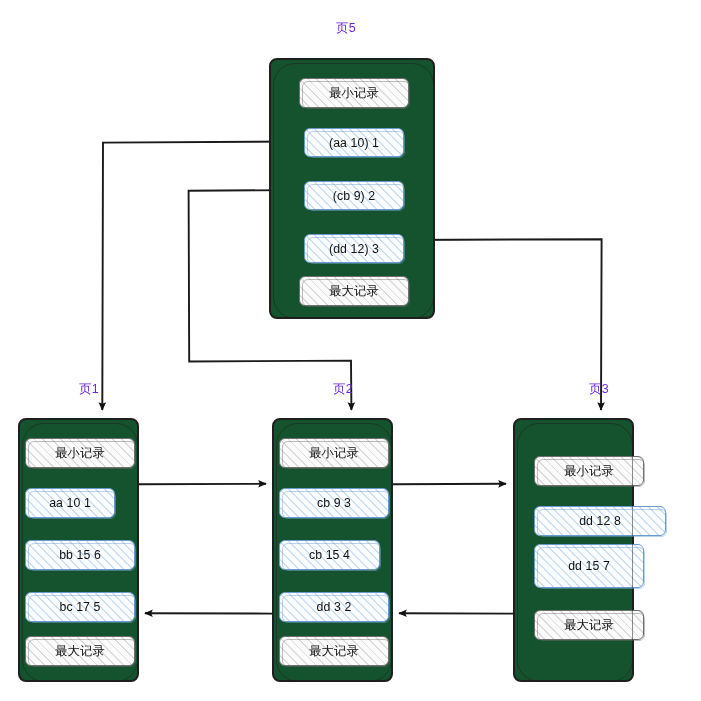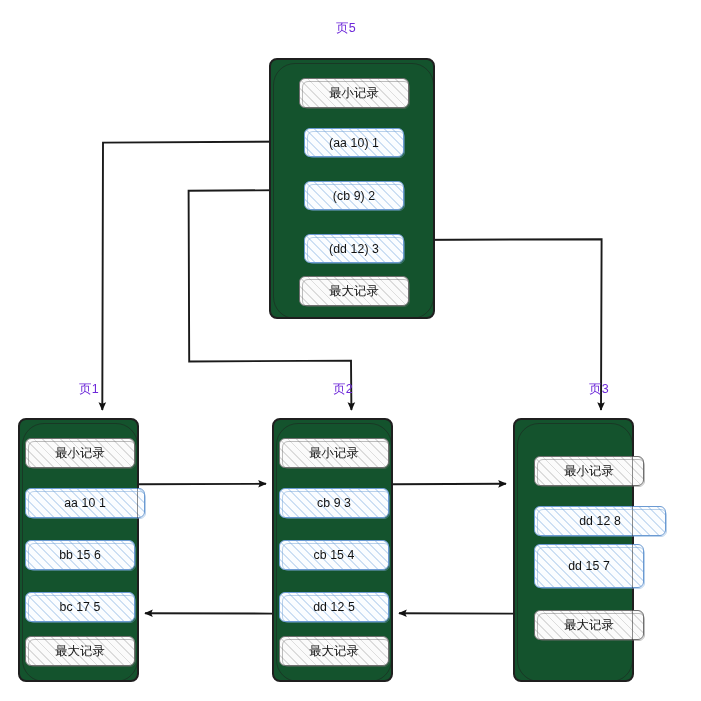--- a/index.html
+++ b/index.html
@@ -111,21 +111,21 @@
     <div class="node gray" style="left:28px;top:216px;width:110px;height:30px;">
         <span>最大记录</span>
       </div>
   </div>
 
   <div class="plabel" style="left:79px;top:381px;">页1</div>
   <div class="page" style="left:18px;top:418px;width:121px;height:264px;">
     <div class="node gray" style="left:5px;top:18px;width:110px;height:30px;">
         <span>最小记录</span>
       </div>
-    <div class="node blue" style="left:5px;top:68px;width:120px;height:30px;">
+    <div class="node blue" style="left:5px;top:68px;width:90px;height:30px;">
         <span>aa 10 1</span>
       </div>
     <div class="node blue" style="left:5px;top:120px;width:110px;height:30px;">
         <span>bb 15 6</span>
       </div>
     <div class="node blue" style="left:5px;top:172px;width:110px;height:30px;">
         <span>bc 17 5</span>
       </div>
     <div class="node gray" style="left:5px;top:216px;width:110px;height:30px;">
         <span>最大记录</span>
@@ -133,25 +133,25 @@
   </div>
 
   <div class="plabel" style="left:333px;top:381px;">页2</div>
   <div class="page" style="left:272px;top:418px;width:121px;height:264px;">
     <div class="node gray" style="left:5px;top:18px;width:110px;height:30px;">
         <span>最小记录</span>
       </div>
     <div class="node blue" style="left:5px;top:68px;width:110px;height:30px;">
         <span>cb 9 3</span>
       </div>
-    <div class="node blue" style="left:5px;top:120px;width:110px;height:30px;">
+    <div class="node blue" style="left:5px;top:120px;width:101px;height:30px;">
         <span>cb 15 4</span>
       </div>
     <div class="node blue" style="left:5px;top:172px;width:110px;height:30px;">
-        <span>dd 12 5</span>
+        <span>dd 3 2</span>
       </div>
     <div class="node gray" style="left:5px;top:216px;width:110px;height:30px;">
         <span>最大记录</span>
       </div>
   </div>
 
   <div class="plabel" style="left:589px;top:381px;">页3</div>
   <div class="page" style="left:513px;top:418px;width:121px;height:264px;">
     <div class="node gray" style="left:19px;top:36px;width:110px;height:30px;">
         <span>最小记录</span>

